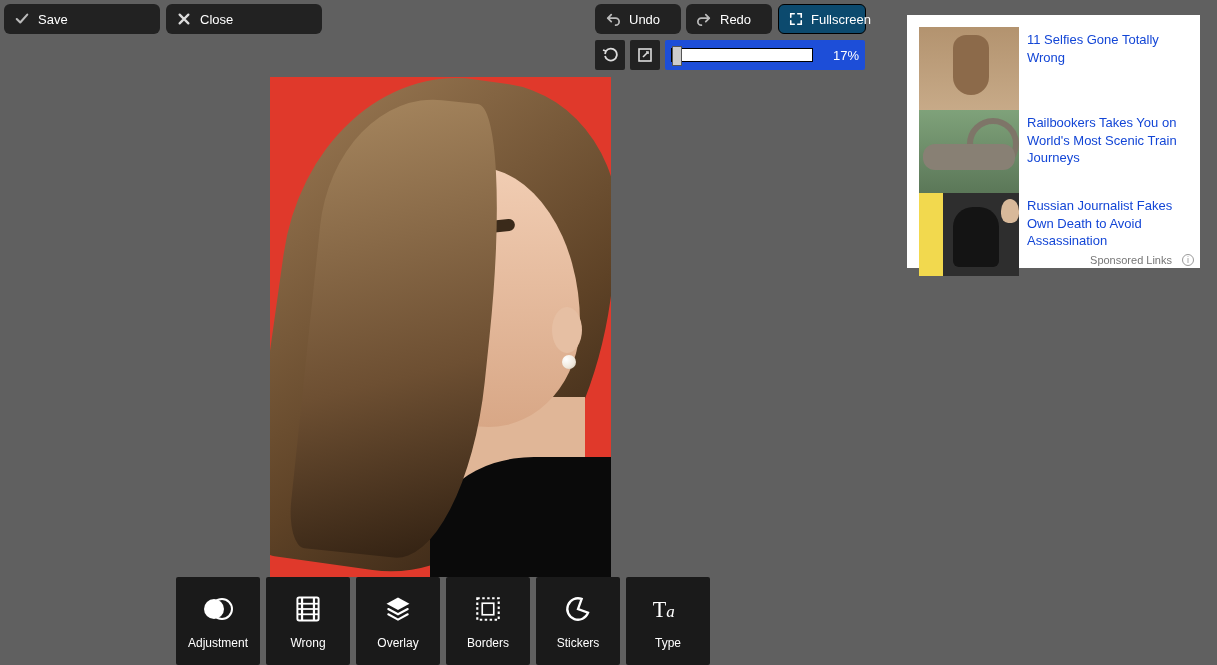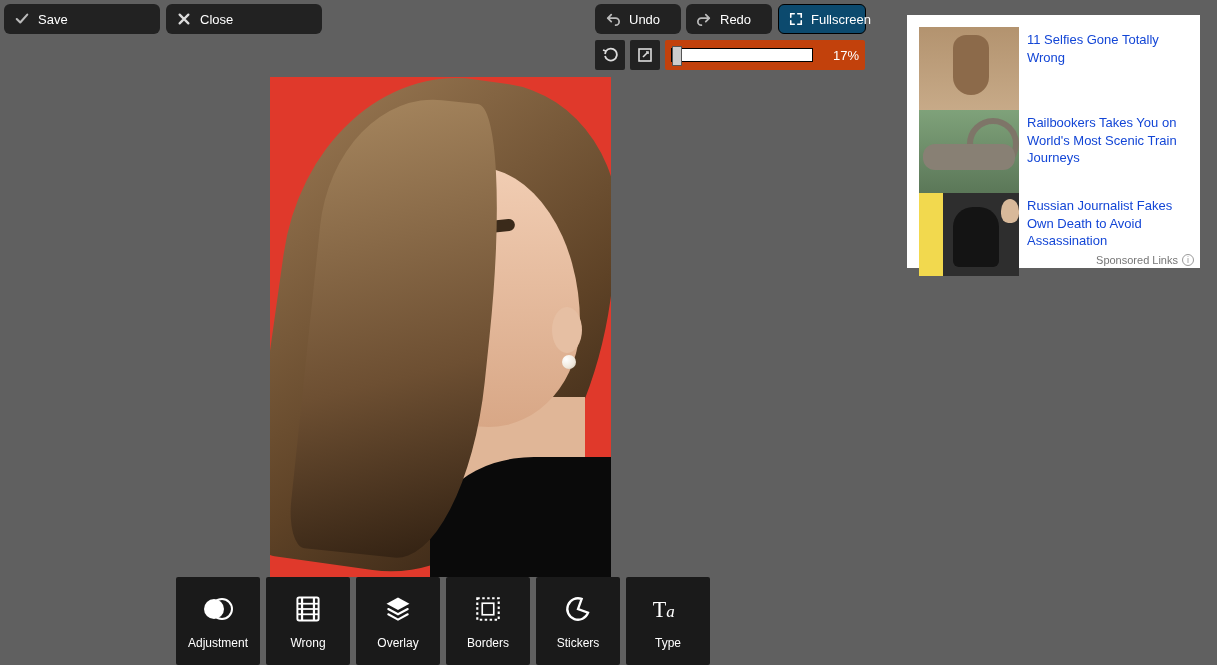--- a/index.html
+++ b/index.html
@@ -25,21 +25,21 @@
   #btn-save   { left: 4px;   width: 156px; }
   #btn-close  { left: 166px; width: 156px; }
   #btn-undo   { left: 595px; width: 86px;  }
   #btn-redo   { left: 686px; width: 86px;  }
   #btn-full   { left: 778px; width: 88px; height:30px; background:#0c4a6e; border:1px solid #000; }
 
   
   .row2 { position:absolute; top: 40px; }
   #btn-crop   { left: 595px; width: 30px; height:30px; background:#222; display:flex;align-items:center;justify-content:center;border-radius:2px;cursor:pointer;}
   #btn-resize { left: 630px; width: 30px; height:30px; background:#222; display:flex;align-items:center;justify-content:center;border-radius:2px;cursor:pointer;}
-  #zoom-box   { left: 665px; top:40px; position:absolute; width:200px; height:30px; background:#c2410c; border-radius:2px; display:flex; align-items:center; padding:0 6px;}
+  #zoom-box   { left: 665px; top:40px; position:absolute; width:200px; height:30px; background:#1d4ed8; border-radius:2px; display:flex; align-items:center; padding:0 6px;}
   #zoom-slider{ flex:1; height:14px; background:#fff; border:1px solid #000; position:relative;}
   #zoom-thumb { position:absolute; left:0; top:-3px; width:10px; height:20px; background:#ccc; border:1px solid #555;}
   #zoom-text  { color:#fff; font-size:13px; margin-left:12px; width:34px; text-align:right;}
 
   
   #canvas { position:absolute; left:270px; top:77px; width:341px; height:500px; background:#e0392b; overflow:hidden;}
   
   .hair { position:absolute; left:5px; top:0; width:330px; height:500px; background:linear-gradient(135deg,#9c7b55 0%, #5e4226 60%, #2b1c10 100%); border-radius:50% 40% 60% 10% / 40% 30% 60% 10%; transform:rotate(8deg);}
   .face { position:absolute; left:120px; top:90px; width:190px; height:260px; background:linear-gradient(180deg,#f1cdb3 0%, #d8a786 100%); border-radius:45% 55% 48% 52% / 55% 60% 40% 45%;}
   .eye  { position:absolute; left:185px; top:168px; width:40px; height:20px; background:#fff; border-radius:50%;}
@@ -60,21 +60,21 @@
     font-size:12px; cursor:pointer; border-radius:2px;
   }
   .tool .ticon{ width:34px; height:34px; margin-bottom:10px; display:flex;align-items:center;justify-content:center;}
 
   
   #ads { position:absolute; left:907px; top:15px; width:293px; height:253px; background:#fff; }
   .ad { display:flex; padding:12px; border-bottom:0; height:83px;}
   .ad-img { width:100px; height:83px; background:#c4a98c; flex-shrink:0; position:relative; overflow:hidden;}
   .ad-text{ flex:1; padding:4px 8px; color:#1346d6; font-size:13px; line-height:1.35;}
   .ad-text a{ color:#1346d6; text-decoration:none;}
-  #ads-footer{ position:absolute; bottom:2px; right:6px; font-size:11px; color:#767676; display:flex; align-items:center; gap:4px;}
+  #ads-footer{ position:absolute; bottom:2px; right:6px; font-size:11px; color:#767676; display:flex; align-items:center; gap:10px;}
   #ads-footer .info{ width:12px;height:12px;border:1px solid #9a9a9a;border-radius:50%;display:flex;align-items:center;justify-content:center;font-size:9px;color:#9a9a9a;}
 
   
   .thumb-selfie { background:linear-gradient(180deg,#b3936f 0%, #c7aa88 100%);}
   .thumb-selfie::after{content:"";position:absolute;left:34px;top:8px;width:36px;height:60px;background:#8c6a4a;border-radius:16px 16px 22px 22px;}
   .thumb-train  { background:linear-gradient(180deg,#7fa27a 0%, #5b7758 100%);}
   .thumb-train::after{content:"";position:absolute;left:4px;top:34px;width:92px;height:26px;background:#888074;border-radius:12px;}
   .thumb-train::before{content:"";position:absolute;left:48px;top:8px;width:40px;height:40px;border:6px solid #7e7568;border-radius:50%;}
   .thumb-journo { background:#2e2e2e;}
   .thumb-journo::before{content:"";position:absolute;left:0;top:0;width:24px;height:83px;background:#f2d94e;}

